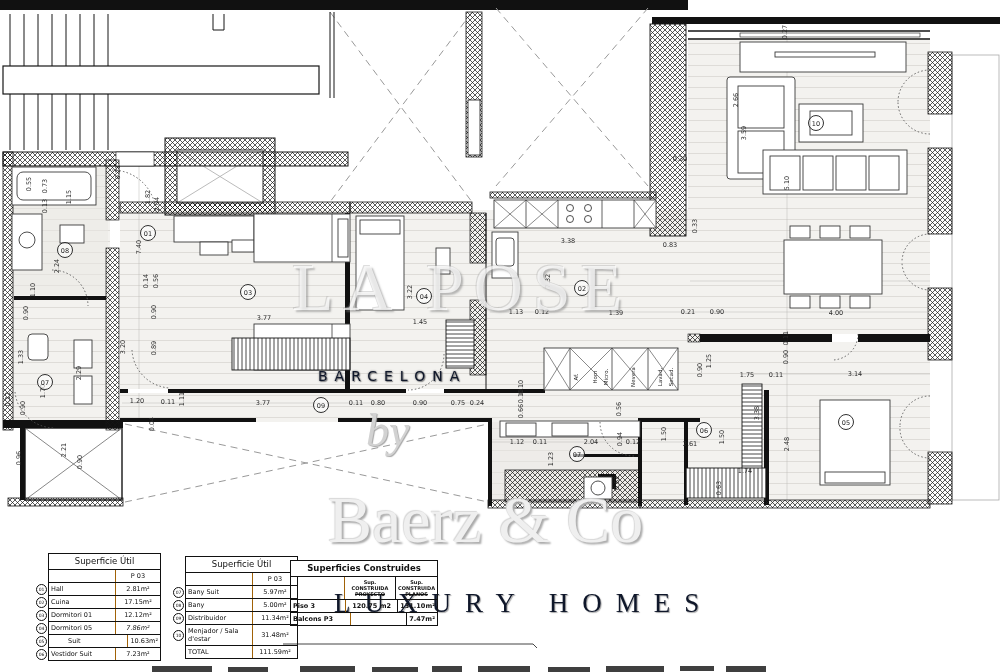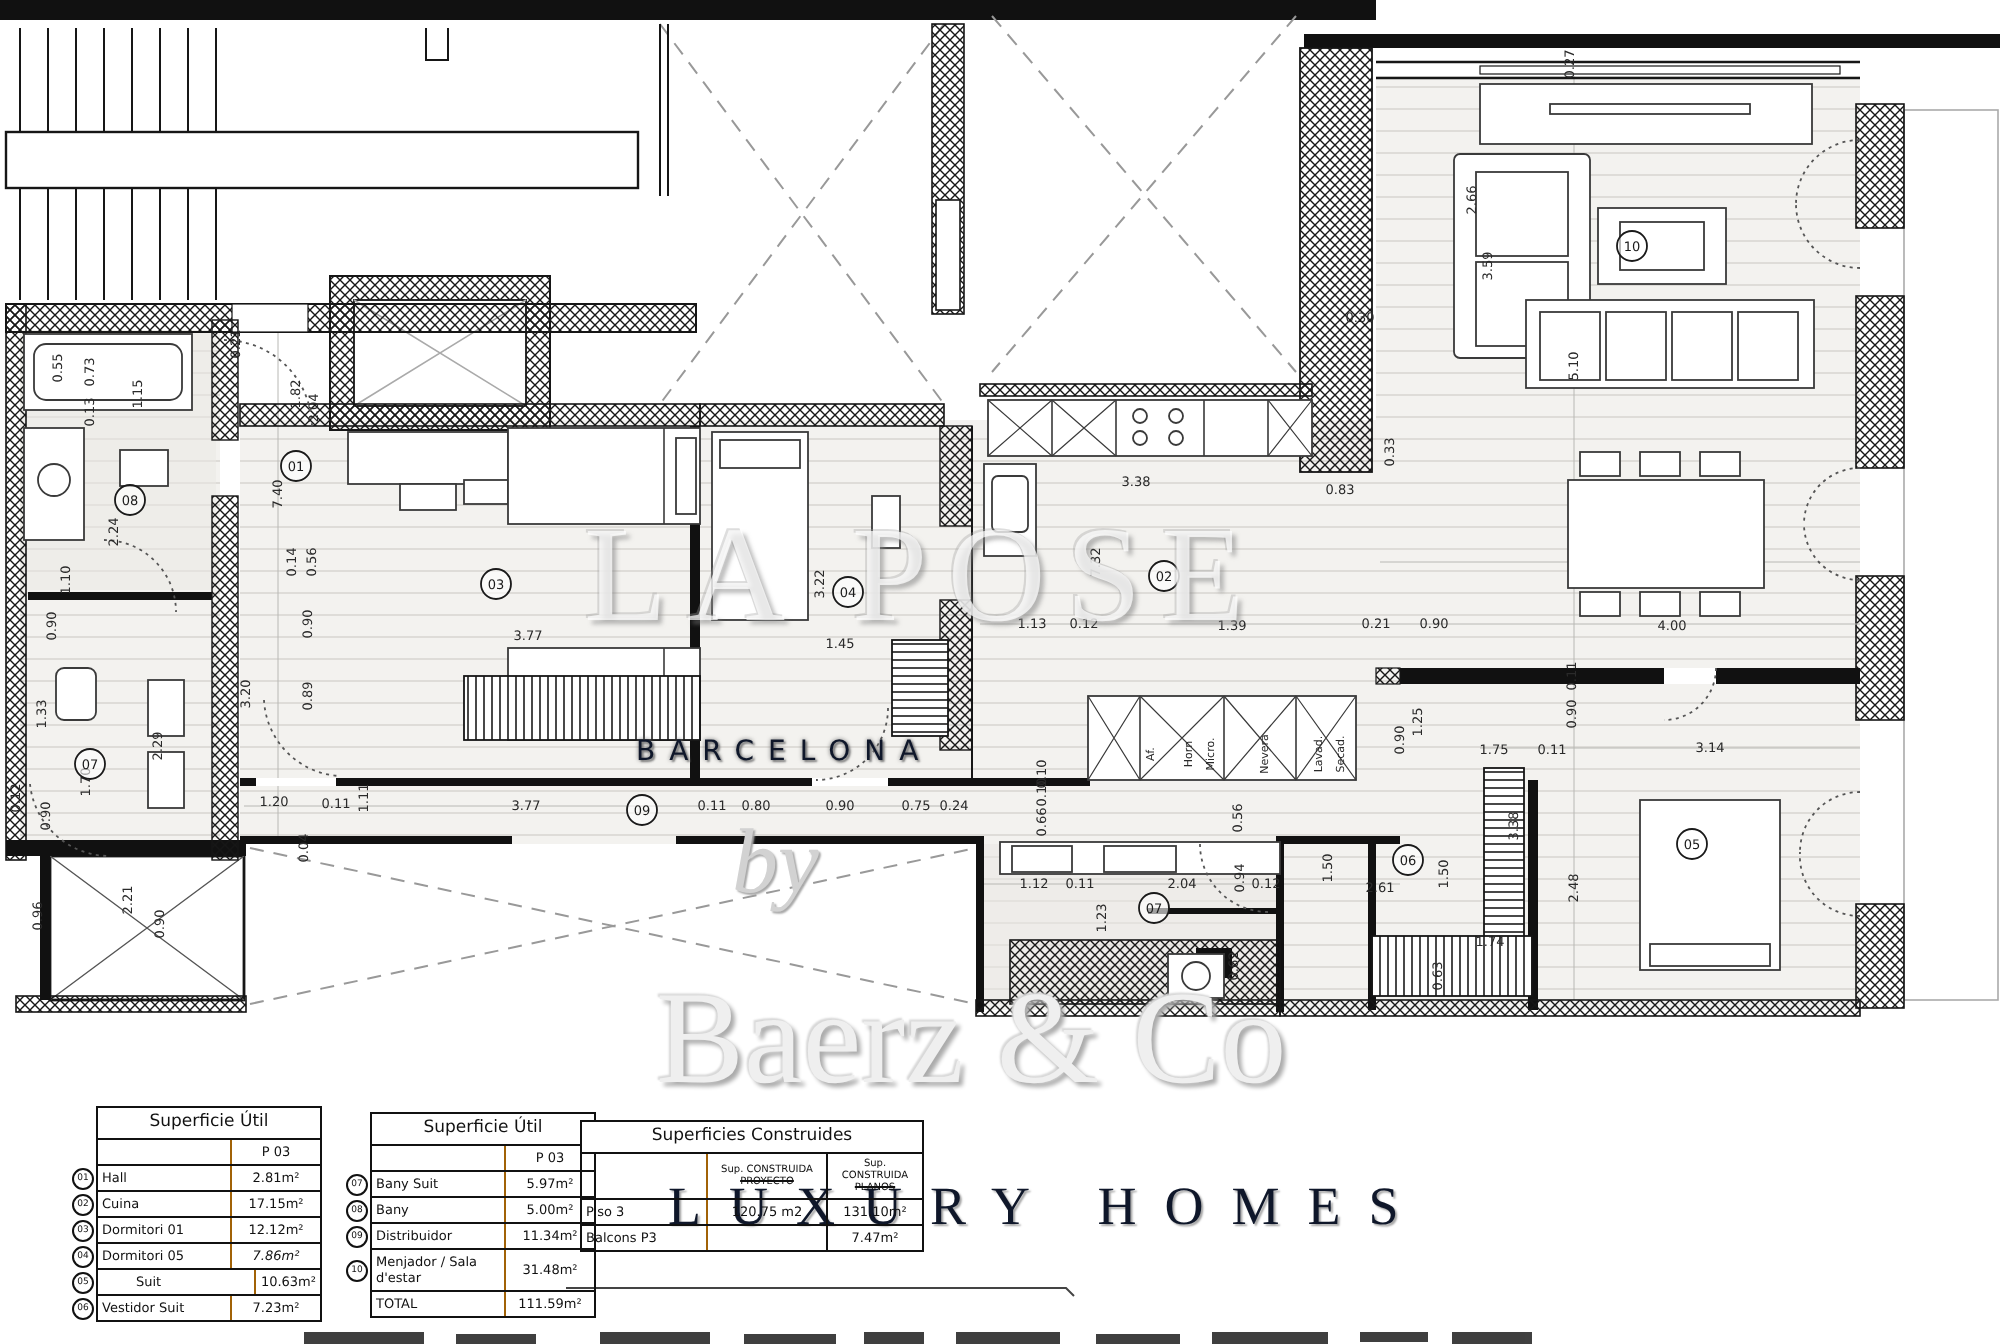--- a/index.html
+++ b/index.html
@@ -447,21 +447,21 @@
           <span class="tnum">10</span>
       <div class="tname" style="width:62px;">Menjador / Sala d'estar</div>
       <div class="tval" style="flex:1;">31.48m²</div>
         </div>
         <div class="trow">
       <div class="tname" style="width:62px;">TOTAL</div>
       <div class="tval" style="flex:1;">111.59m²</div>
         </div>
       </div>
 </div>
-<div class="ptable" id="table3" style="left:290px;top:560px;width:172px;">
+<div class="ptable" id="table3" style="left:290px;top:560px;width:148px;font-weight:bold;">
   <div class="title">Superficies Construides</div>
   <div class="grid" id="table3-rows">
         <div class="trow">
           <div class="tname" style="width:58px;"></div>
     <div class="tval" style="width:55px;flex-direction:column;border-right:1px solid #111;">
       <span class="subtle">Sup. CONSTRUIDA</span>
             <span class="subtle strike">PROYECTO</span>
           </div>
     <div class="tval" style="flex:1;flex-direction:column;">
       <span class="subtle">Sup. CONSTRUIDA</span>

